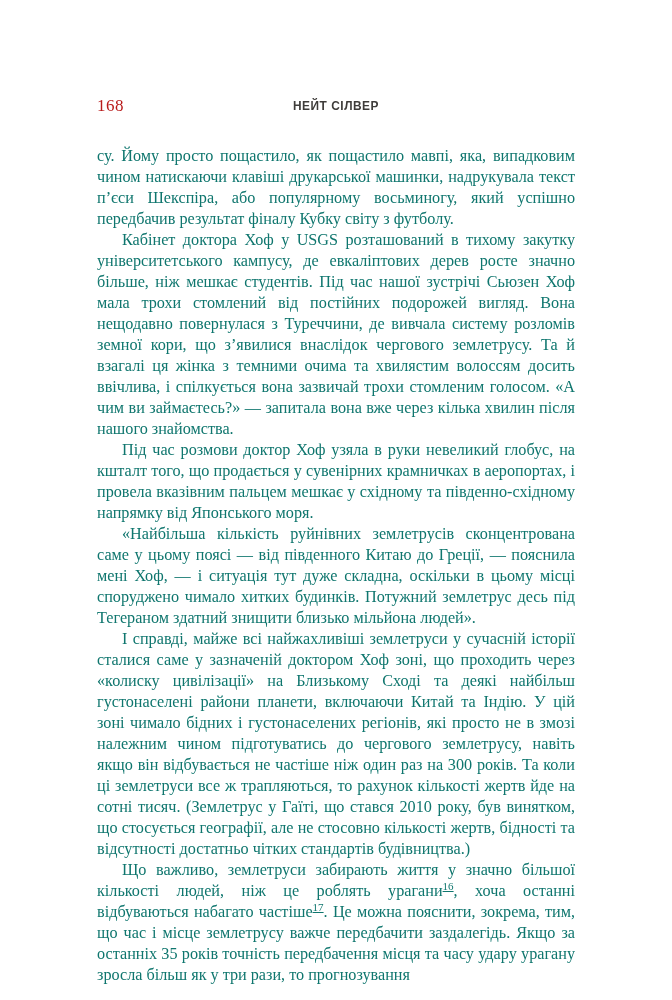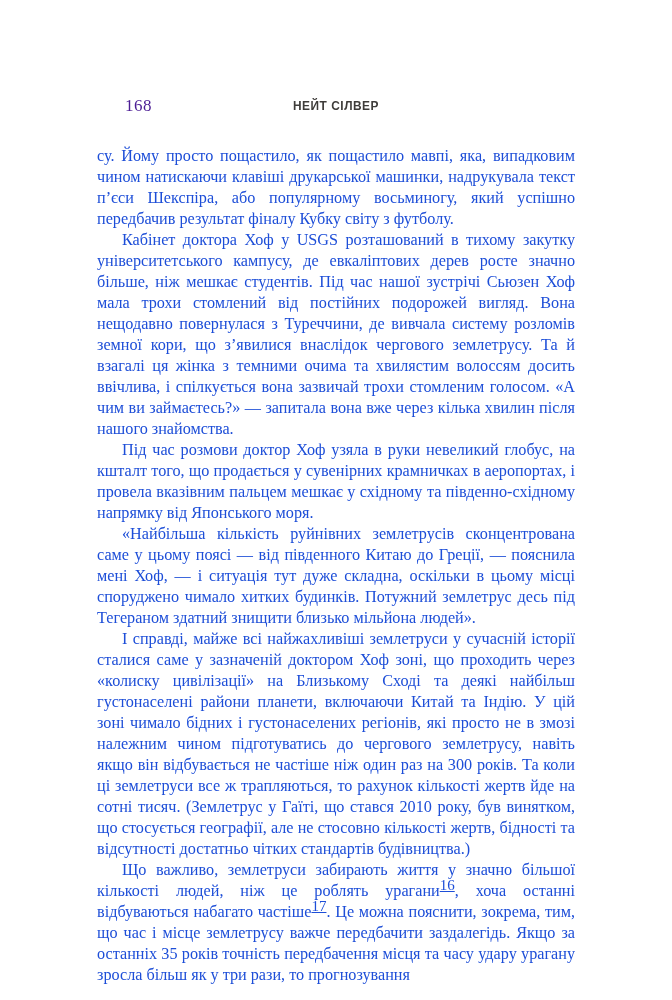--- a/index.html
+++ b/index.html
@@ -26,49 +26,48 @@
     height: 22px;
     margin-bottom: 28px;
   }
   .page-number {
     position: absolute;
     left: 0;
     top: 0;
     font-family: "Liberation Serif", serif;
     font-size: 17px;
     letter-spacing: 0.5px;
-    color: #4c1d95;
-    margin-left: 28px;
+    color: #b91c1c;
   }
   .running-head {
     position: absolute;
     left: 0;
     right: 0;
     top: 2px;
     text-align: center;
     font-family: "Liberation Sans", sans-serif;
     font-size: 13.5px;
     font-weight: bold;
     letter-spacing: 0.6px;
     color: #3e3c3a;
     transform: scaleX(0.88);
   }
   .body-text p {
     margin: 0;
     padding: 0;
     font-size: 16.2px;
     line-height: 21px;
     text-align: justify;
-    color: #1d4ed8;
+    color: #0f766e;
   }
   .body-text p.indent {
     text-indent: 25px;
   }
   .body-text sup {
-    font-size: 15px;
+    font-size: 11px;
     line-height: 0;
     vertical-align: 6px;
     text-decoration: underline;
   }
 </style>
 </head>
 <body>
 
 <div class="page">
   <div class="page-header">

